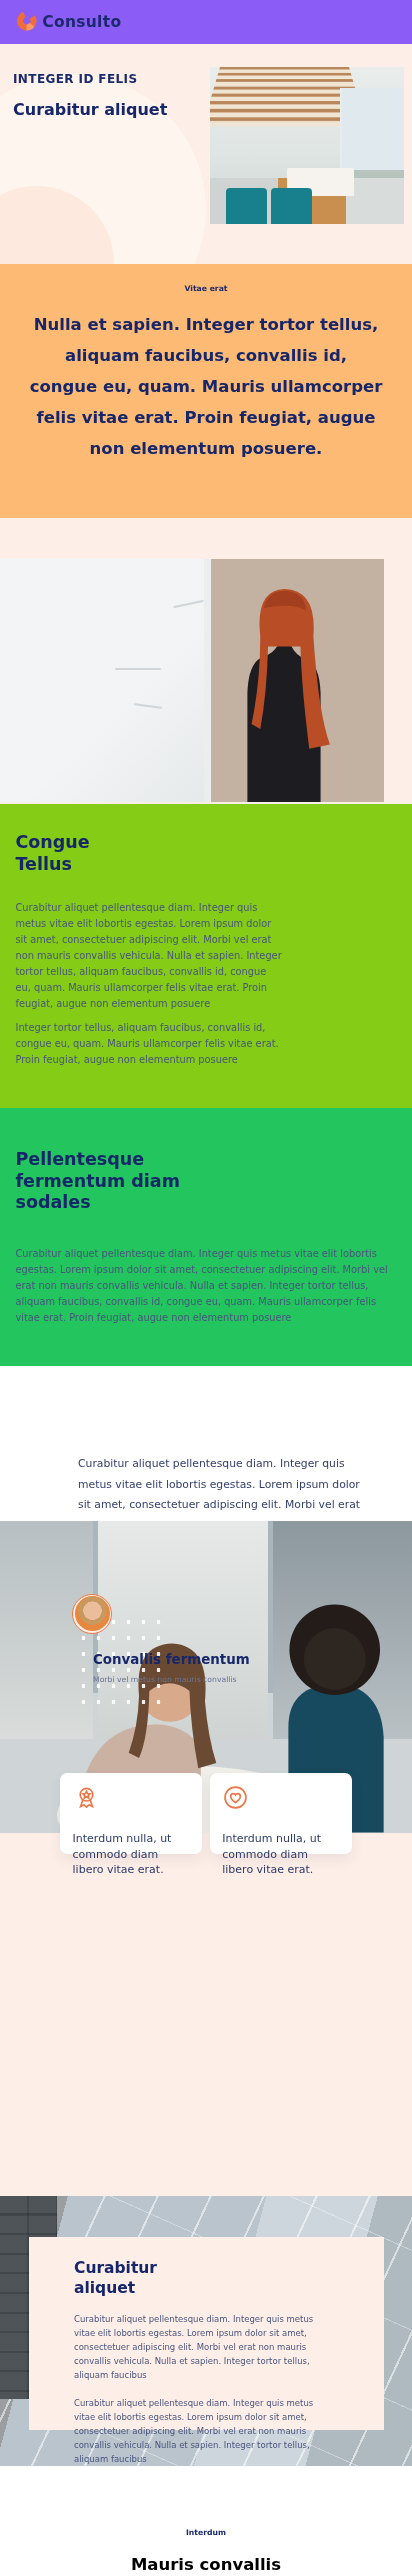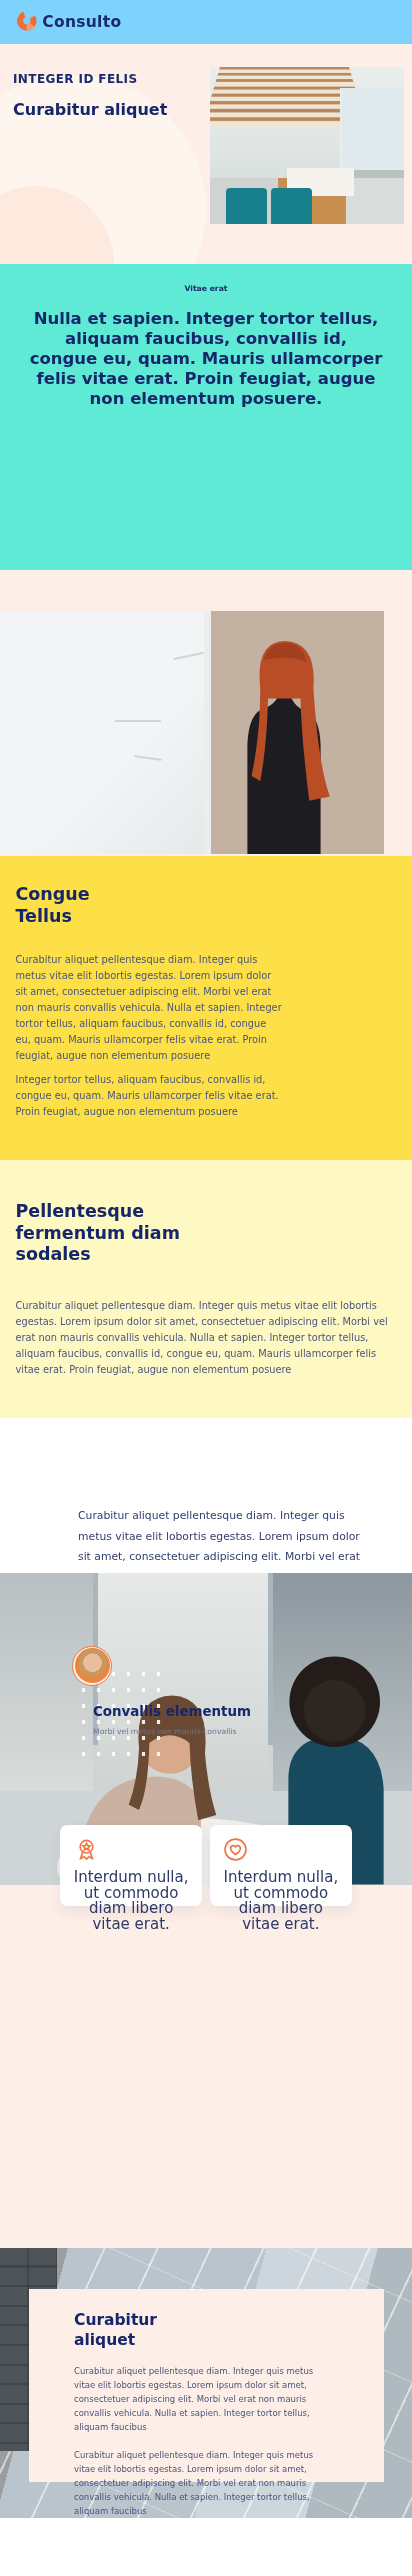--- a/index.html
+++ b/index.html
@@ -1,63 +1,63 @@
 <!DOCTYPE html>
 <html style="font-size:8.2px"><head>
 <meta charset="utf-8">
 <style>
   html,body{margin:0;padding:0;}
   body{width:412px;font-family:"DejaVu Sans","Liberation Sans",sans-serif;background:#ffffff;}
   .page{width:412px;height:4073px;position:relative;overflow:hidden;background:#fff;}
   
-  .header{height:44px;background:#7dd3fc;display:flex;align-items:center;padding:0 15.5px;box-sizing:border-box;}
+  .header{height:44px;background:#8b5cf6;display:flex;align-items:center;padding:0 15.5px;box-sizing:border-box;}
   .brand{display:flex;align-items:center;gap:5.2px;cursor:pointer;}
   .brand-name{font-size:15.5px;font-weight:700;color:#1a2a6c;letter-spacing:0.3px;}
   
   .hero{height:220px;background:#fdeee7;position:relative;overflow:hidden;}
   .hero .blob1{position:absolute;width:268px;height:268px;border-radius:50%;background:#fef6ee;left:-62px;top:31px;}
   .hero .blob2{position:absolute;width:155px;height:155px;border-radius:50%;background:#fbdfd2;opacity:.55;left:-41px;bottom:-77px;}
   .hero-text{position:absolute;left:13px;top:28px;width:188px;}
   .eyebrow{font-size:12px;font-weight:700;letter-spacing:0.4px;color:#1a2a6c;}
   .hero-title{font-size:16px;font-weight:700;color:#16266a;margin-top:14.4px;}
   .hero-body{font-size:9.3px;line-height:19px;color:#44507a;margin-top:16.5px;}
   .hero-photo{position:absolute;left:210px;top:23px;width:194px;height:157px;overflow:hidden;background:linear-gradient(180deg,#e9edec 0%,#dfe5e3 55%,#cdd4d1 100%);}
   .office-ceiling{position:absolute;left:10.3px;top:0;width:129px;height:57px;background:repeating-linear-gradient(180deg,#b9875c 0 3.1px,#f0e4d2 3.1px 7.2px);transform:perspective(155px) rotateX(35deg);transform-origin:top center;}
   .office-window{position:absolute;right:0;top:20.6px;width:62px;height:137px;background:linear-gradient(180deg,#dfe9ee 0 60%,#b6c4bd 60% 100%);border-left:2.1px solid #e8ecea;}
   .office-floor{position:absolute;left:0;bottom:0;width:100%;height:46px;background:linear-gradient(90deg,#cfd3d2 0 35%,#c98f4e 35% 70%,#d8dcda 70% 100%);}
   .sofa{position:absolute;width:41px;height:36px;background:#17808c;border-radius:4.1px 4.1px 0 0;bottom:0;}
   .desk{position:absolute;left:77px;bottom:28px;width:67px;height:28px;background:#f6f3ee;border-radius:1.5px;}
   
-  .intro{height:306px;background:#5eead4;text-align:center;box-sizing:border-box;padding-top:19.6px;}
+  .intro{height:254px;background:#fdba74;text-align:center;box-sizing:border-box;padding-top:19.6px;}
   .small-eyebrow{font-size:7.7px;font-weight:700;color:#1a2a6c;}
-  .intro-heading{width:355px;margin:16.5px auto 0;font-size:16.5px;line-height:20px;font-weight:700;color:#16266a;}
+  .intro-heading{width:355px;margin:16.5px auto 0;font-size:16.5px;line-height:31px;font-weight:700;color:#16266a;}
   
   .band{height:286px;background:#fdeee7;position:relative;}
   .presenter-photo{position:absolute;left:0;top:41px;width:384px;height:243px;overflow:hidden;background:linear-gradient(90deg,#eceeee 0 55%,#c3b1a2 55% 100%);}
   .whiteboard{position:absolute;left:0;top:0;width:53%;height:100%;background:linear-gradient(135deg,#f2f4f5 0 60%,#e6e9ea 100%);}
   .wb-mark{position:absolute;background:#cfd5d9;height:1.5px;border-radius:1px;}
   
-  .congue{height:304px;background:#fde047;box-sizing:border-box;padding:28px 15.5px 0;}
+  .congue{height:304px;background:#84cc16;box-sizing:border-box;padding:28px 15.5px 0;}
   .h2{font-size:17.5px;line-height:21.6px;font-weight:700;color:#16266a;}
   .congue .h2{width:113px;}
   .para{font-size:9.8px;line-height:16px;color:#49557e;}
   .congue .para{width:268px;margin-top:25px;}
   .congue .para + .para{margin-top:8px;}
   
-  .pellentesque{height:258px;background:#fef9c3;box-sizing:border-box;padding:41px 15.5px 0;}
+  .pellentesque{height:258px;background:#22c55e;box-sizing:border-box;padding:41px 15.5px 0;}
   .pellentesque .h2{width:237px;}
   .pellentesque .para{width:381px;margin-top:32px;}
   
   .showcase{height:742px;position:relative;background:linear-gradient(180deg,#ffffff 0px,#ffffff 379px,#fdeee7 379px,#fdeee7 100%);}
   .meeting-photo{position:absolute;left:0;top:67px;width:412px;height:312px;overflow:hidden;background:linear-gradient(180deg,#aab6bd 0 55%,#cfd5d6 55% 100%);}
   .win-pane{position:absolute;top:0;height:70%;background:linear-gradient(180deg,#93a2ac,#c2cdd2);}
   .m-table{position:absolute;left:57px;bottom:-31px;width:268px;height:98px;background:#f1efe9;border-radius:50%;}
   .feature-cards{position:absolute;left:0;top:319px;width:412px;display:flex;justify-content:center;gap:7.7px;}
   .fcard{width:142px;height:81px;background:#fff;border-radius:7.2px;box-shadow:0 5.2px 12.4px rgba(40,50,90,.08);box-sizing:border-box;padding:11.3px 12.4px;}
-  .fcard .ftext{font-size:15px;line-height:15.5px;color:#2c3a68;margin-top:5px;text-align:center;}
+  .fcard .ftext{font-size:11px;line-height:15.5px;color:#2c3a68;margin-top:18px;}
   .quote{margin:88px 39px 0 78px;font-size:10.8px;line-height:20.6px;color:#35406e;}
   .person{position:relative;margin:37px 0 0 72px;width:206px;}
   .dots{position:absolute;left:4.1px;top:19.6px;width:87px;height:98px;background-image:radial-gradient(circle,#ffffff 1.8px,transparent 2.1px);background-size:15px 16px;opacity:.9;}
   .avatar{position:relative;width:40px;height:40px;border-radius:50%;border:1.5px solid #ef7747;box-sizing:border-box;padding:1.5px;background:#fdeee7;}
   .avatar .face{width:100%;height:100%;border-radius:50%;background:radial-gradient(circle at 50% 42%,#ecbd9b 0 34%,#c8995e 35% 52%,#e8873f 53% 100%);}
   .t-name{position:relative;font-size:13.4px;font-weight:700;color:#16266a;margin:18.5px 0 0 21px;}
   .t-role{position:relative;font-size:7.7px;color:#6b7494;margin:7.2px 0 0 21px;}
   
   .about-band{height:270px;position:relative;overflow:hidden;background:linear-gradient(105deg,#9a9ea1 0 14%,#b9c4cc 14% 55%,#cdd6dc 55% 78%,#aeb9c0 78% 100%);}
   .facade{position:absolute;inset:0;background:repeating-linear-gradient(115deg,transparent 0 46px,rgba(255,255,255,.55) 46px 48px),repeating-linear-gradient(24deg,transparent 0 72px,rgba(255,255,255,.35) 72px 73px);}
@@ -173,21 +173,21 @@
       </div>
     </div>
 
     <div class="quote">Curabitur aliquet pellentesque diam. Integer quis metus vitae elit lobortis egestas. Lorem ipsum dolor sit amet, consectetuer adipiscing elit. Morbi vel erat non mauris convallis vehicula. Nulla et sapien. Integer tortor tellus, aliquam faucibus</div>
 
     <div class="person">
       <div class="dots"></div>
       <div class="avatar">
           <div class="face"></div>
         </div>
-      <div class="t-name">Convallis elementum</div>
+      <div class="t-name">Convallis fermentum</div>
       <div class="t-role">Morbi vel metus non mauris convallis</div>
     </div>
   </div>
 
   <div class="about-band">
     <div class="facade"></div>
     <div class="stone"></div>
     <div class="about-card">
       <div class="h2">Curabitur aliquet</div>
       <div class="para">Curabitur aliquet pellentesque diam. Integer quis metus vitae elit lobortis egestas. Lorem ipsum dolor sit amet, consectetuer adipiscing elit. Morbi vel erat non mauris convallis vehicula. Nulla et sapien. Integer tortor tellus, aliquam faucibus</div>

